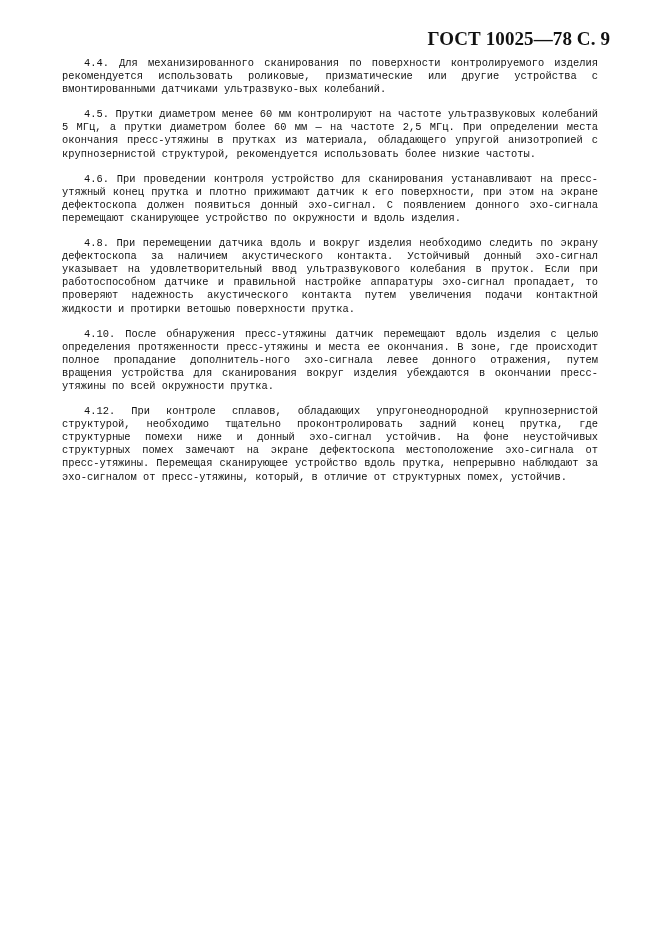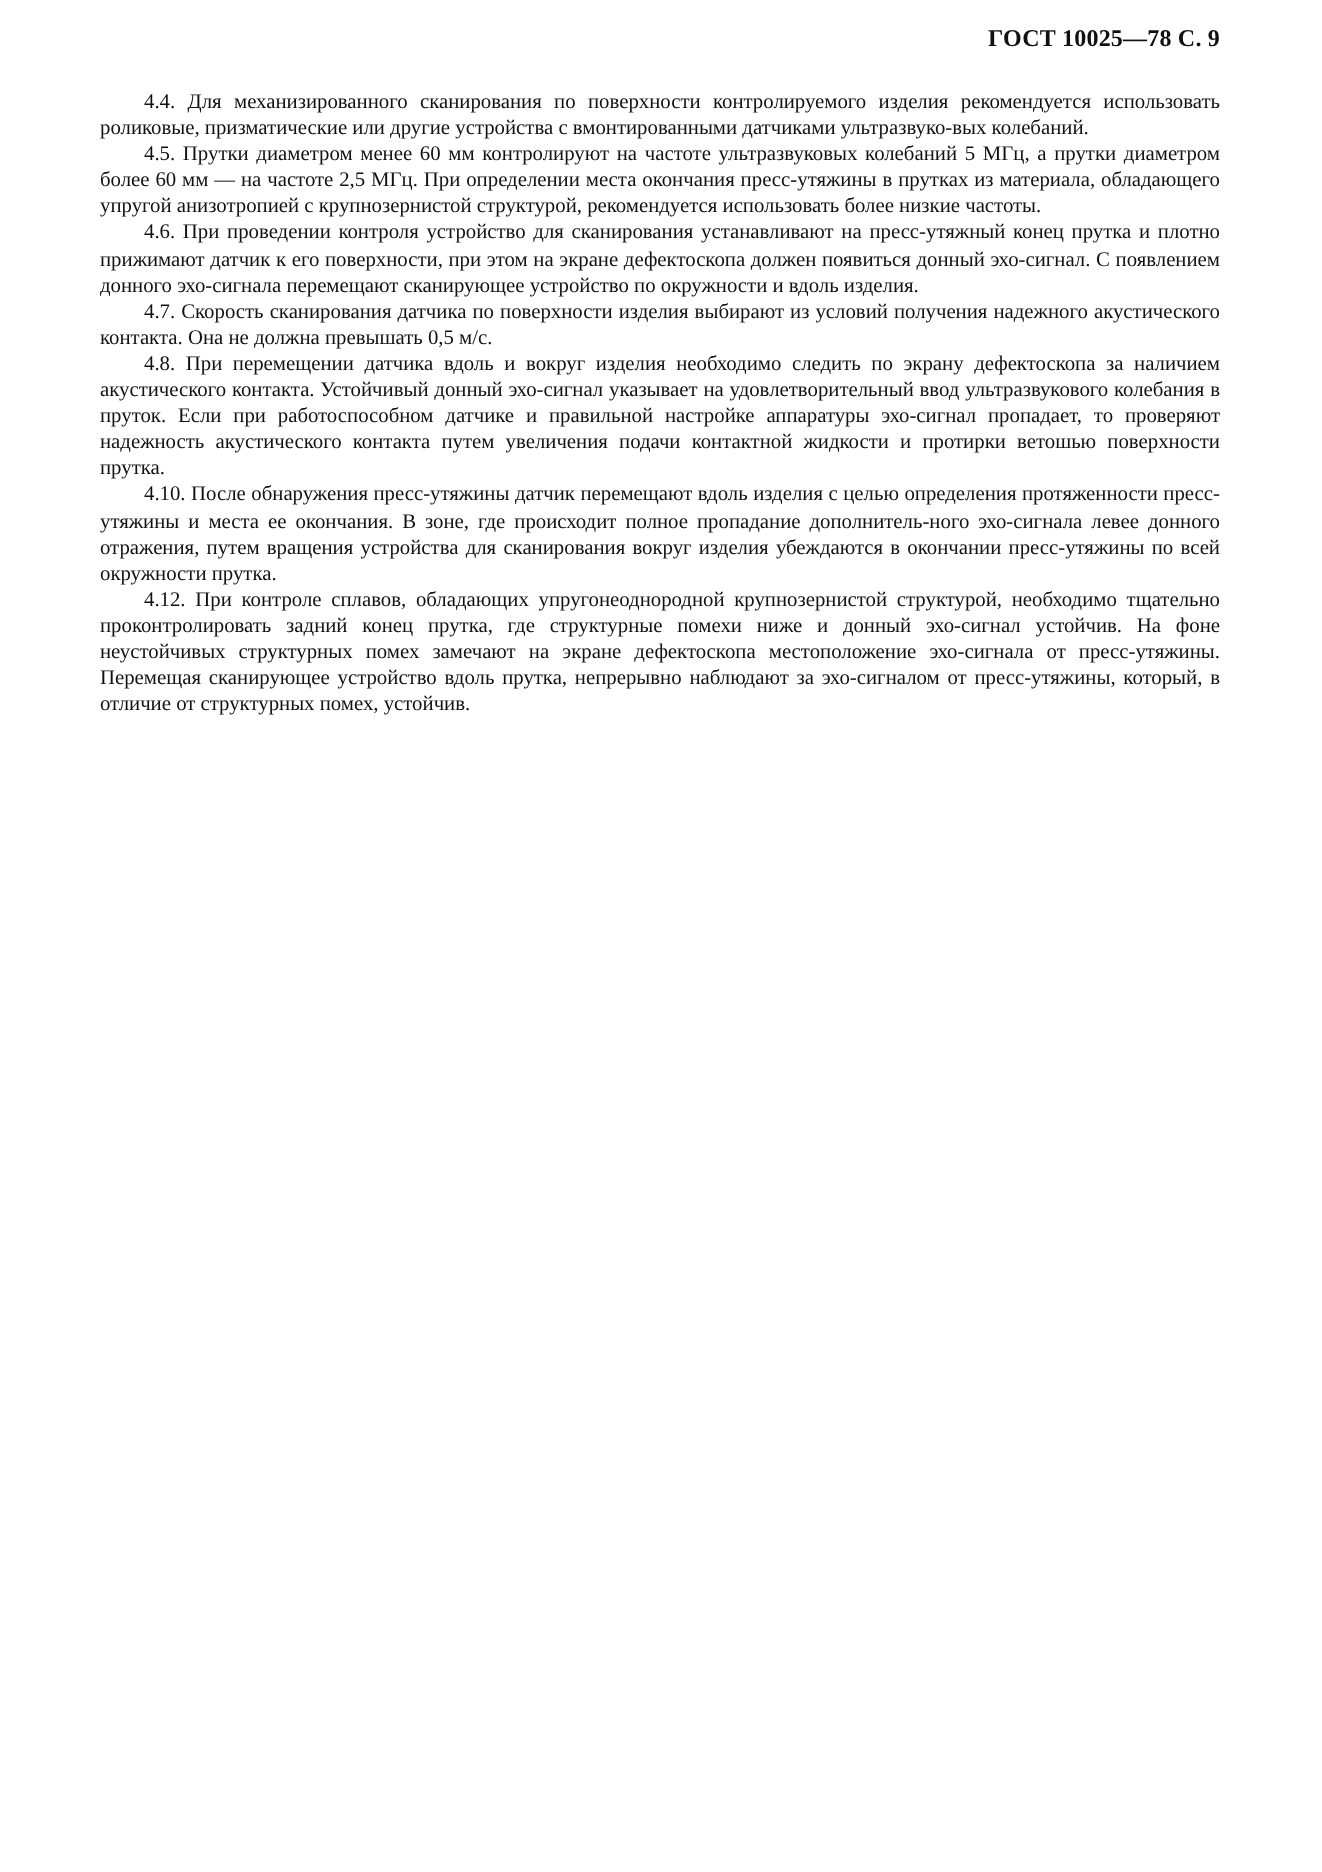--- a/index.html
+++ b/index.html
@@ -10,47 +10,47 @@
     body {
       width: 661px;
       height: 936px;
       position: relative;
       overflow: hidden;
       font-family: "Liberation Serif", "DejaVu Serif", serif;
       color: #111111;
     }
     .page-header {
       position: absolute;
-      top: 12px;
+      top: 28px;
       right: 51px;
-      font-size: 12px;
+      font-size: 19px;
       font-weight: bold;
       letter-spacing: 0.1px;
     }
     .content {
       position: absolute;
       top: 45px;
       left: 50px;
       width: 560px;
       font-size: 10.4px;
       line-height: 13.1px;
     }
     .para {
-      margin: 0;
+      margin: 12px;
       text-align: justify;
       text-indent: 22px;
       hyphens: manual;
+      font-family: Liberation Mono, monospace;
     }
   </style>
 </head>
 <body>
 
 <div class="page-header">ГОСТ 10025—78 С. 9</div>
 
 <div class="content">
   <p class="para">4.4. Для механизированного сканирования по поверхности контролируемого изделия рекомендуется использовать роликовые, призматические или другие устройства с вмонтированными датчиками ультразвуко-вых колебаний.</p>
   <p class="para">4.5. Прутки диаметром менее 60 мм контролируют на частоте ультразвуковых колебаний 5 МГц, а прутки диаметром более 60 мм — на частоте 2,5 МГц. При определении места окончания пресс-утяжины в прутках из материала, обладающего упругой анизотропией с крупнозернистой структурой, рекомендуется использовать более низкие частоты.</p>
   <p class="para">4.6. При проведении контроля устройство для сканирования устанавливают на пресс-утяжный конец прутка и плотно прижимают датчик к его поверхности, при этом на экране дефектоскопа должен появиться донный эхо-сигнал. С появлением донного эхо-сигнала перемещают сканирующее устройство по окружности и вдоль изделия.</p>
-  <p class="para">4.7. Скорость сканирования датчика по поверхности изделия выбирают из условий получения надежного акустического контакта. Она не должна превышать 0,5 м/с.</p>
   <p class="para">4.8. При перемещении датчика вдоль и вокруг изделия необходимо следить по экрану дефектоскопа за наличием акустического контакта. Устойчивый донный эхо-сигнал указывает на удовлетворительный ввод ультразвукового колебания в пруток. Если при работоспособном датчике и правильной настройке аппаратуры эхо-сигнал пропадает, то проверяют надежность акустического контакта путем увеличения подачи контактной жидкости и протирки ветошью поверхности прутка.</p>
   <p class="para">4.10. После обнаружения пресс-утяжины датчик перемещают вдоль изделия с целью определения протяженности пресс-утяжины и места ее окончания. В зоне, где происходит полное пропадание дополнитель-ного эхо-сигнала левее донного отражения, путем вращения устройства для сканирования вокруг изделия убеждаются в окончании пресс-утяжины по всей окружности прутка.</p>
   <p class="para">4.12. При контроле сплавов, обладающих упругонеоднородной крупнозернистой структурой, необходимо тщательно проконтролировать задний конец прутка, где структурные помехи ниже и донный эхо-сигнал устойчив. На фоне неустойчивых структурных помех замечают на экране дефектоскопа местоположение эхо-сигнала от пресс-утяжины. Перемещая сканирующее устройство вдоль прутка, непрерывно наблюдают за эхо-сигналом от пресс-утяжины, который, в отличие от структурных помех, устойчив.</p>
 </div>
 
 </body></html>

